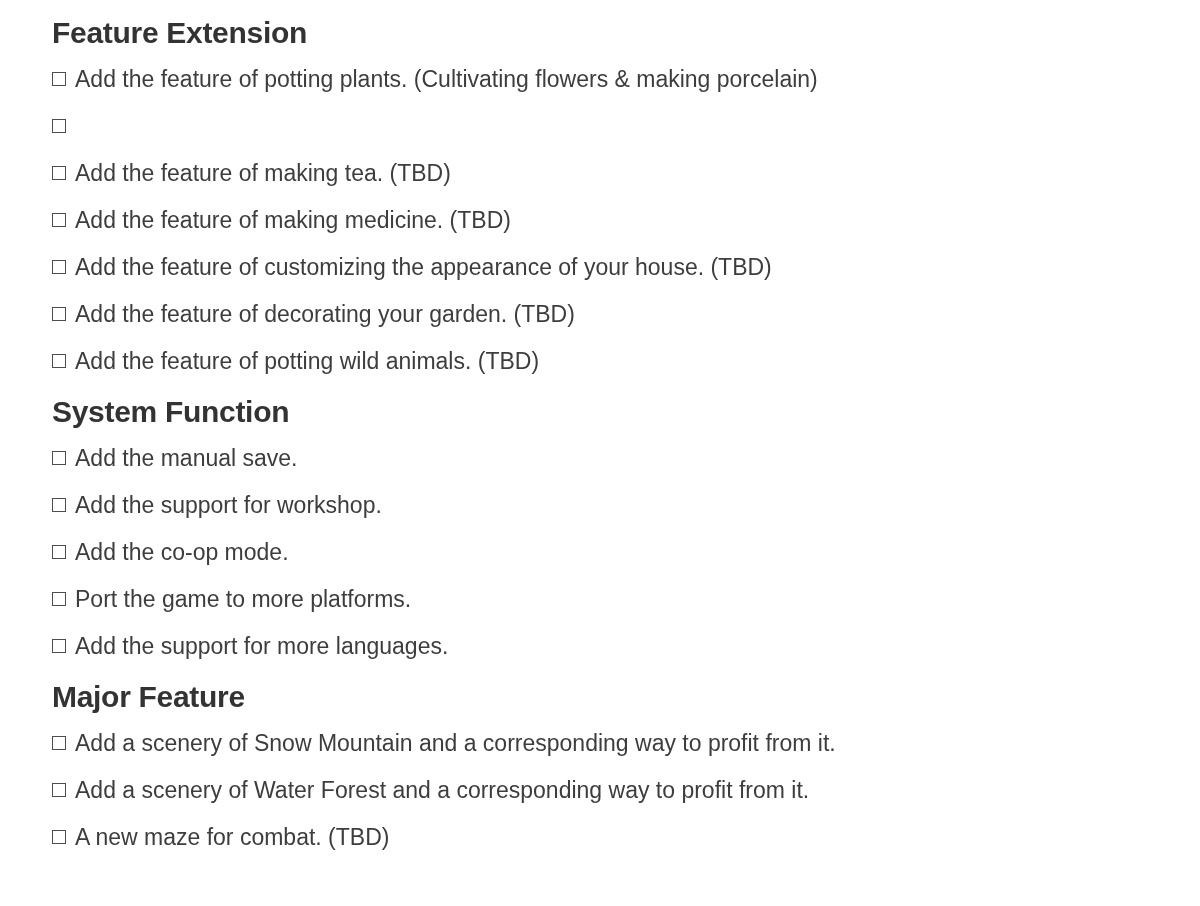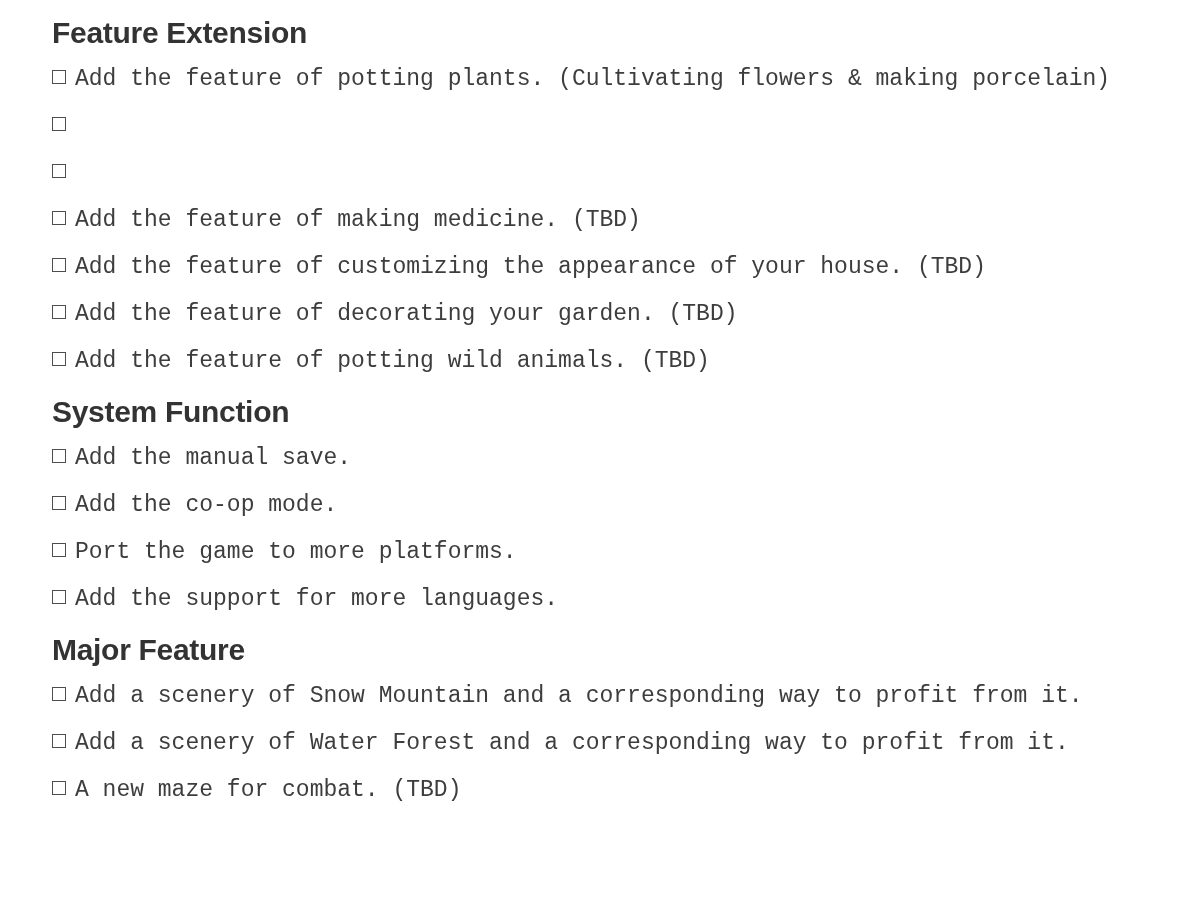--- a/index.html
+++ b/index.html
@@ -28,21 +28,20 @@
     letter-spacing: -0.3px;
   }
   section + section .sec-title {
   }
   .item {
     margin: 0 0 17px 0;
     font-size: 23px;
     line-height: 30px;
     color: #3d3d3d;
     white-space: nowrap;
-    font-family: Liberation Mono, monospace;
   }
   .cb {
     display: inline-block;
     box-sizing: border-box;
     width: 14px;
     height: 14px;
     border: 1.5px solid #4d4d4d;
     background: #ffffff;
     margin-right: 9px;
     vertical-align: 1px;
@@ -58,40 +57,43 @@
 
   <section>
     <h2 class="sec-title">Feature Extension</h2>
     <div class="item">
       <span class="cb"></span><span class="item-label">Add the feature of potting plants. (Cultivating flowers &amp; making porcelain)</span>
     </div>
     <div class="item">
       <span class="cb"></span>
     </div>
     <div class="item">
-      <span class="cb"></span>
+      <span class="cb"></span><span class="item-label">Add the feature of making tea. (TBD)</span>
     </div>
     <div class="item">
       <span class="cb"></span><span class="item-label">Add the feature of making medicine. (TBD)</span>
     </div>
     <div class="item">
       <span class="cb"></span><span class="item-label">Add the feature of customizing the appearance of your house. (TBD)</span>
     </div>
     <div class="item">
       <span class="cb"></span><span class="item-label">Add the feature of decorating your garden. (TBD)</span>
     </div>
     <div class="item">
       <span class="cb"></span><span class="item-label">Add the feature of potting wild animals. (TBD)</span>
     </div>
   </section>
 
   <section>
     <h2 class="sec-title">System Function</h2>
     <div class="item">
       <span class="cb"></span><span class="item-label">Add the manual save.</span>
+    </div>
+    <div class="item">
+      <span class="cb"></span><span class="item-label">Add the support for workshop.</span>
     </div>
     <div class="item">
       <span class="cb"></span><span class="item-label">Add the co-op mode.</span>
     </div>
     <div class="item">
       <span class="cb"></span><span class="item-label">Port the game to more platforms.</span>
     </div>
     <div class="item">
       <span class="cb"></span><span class="item-label">Add the support for more languages.</span>
     </div>

